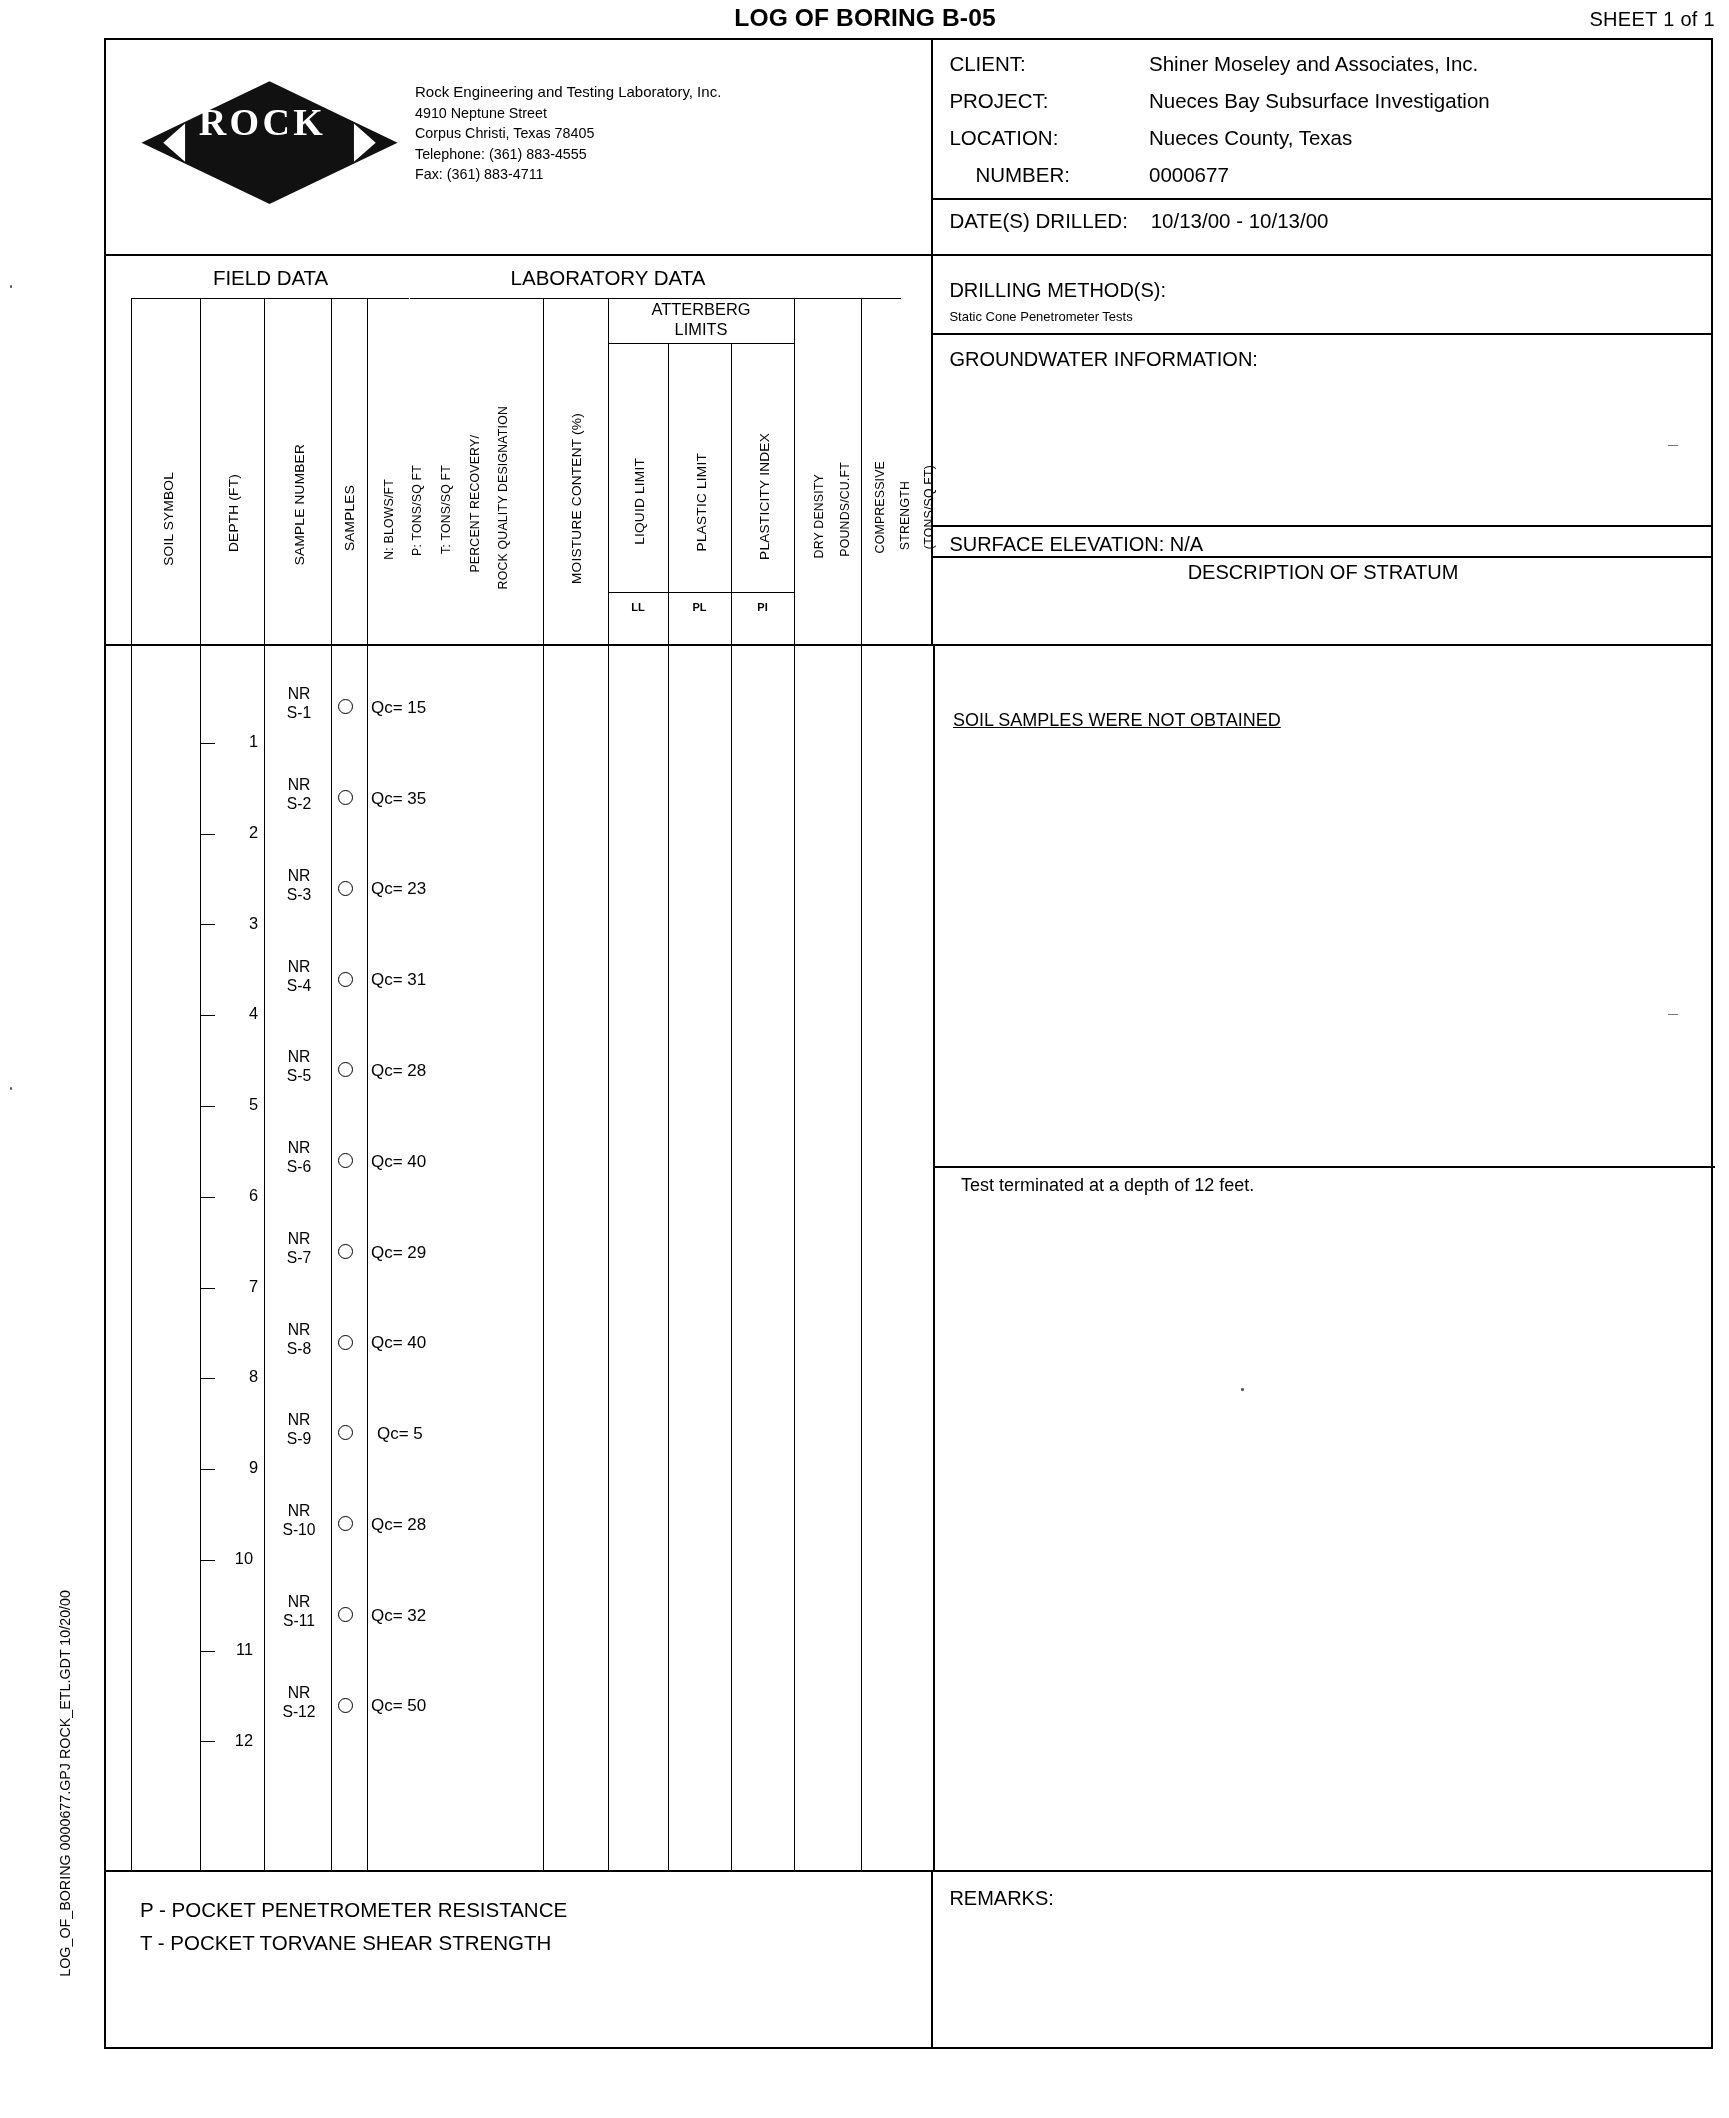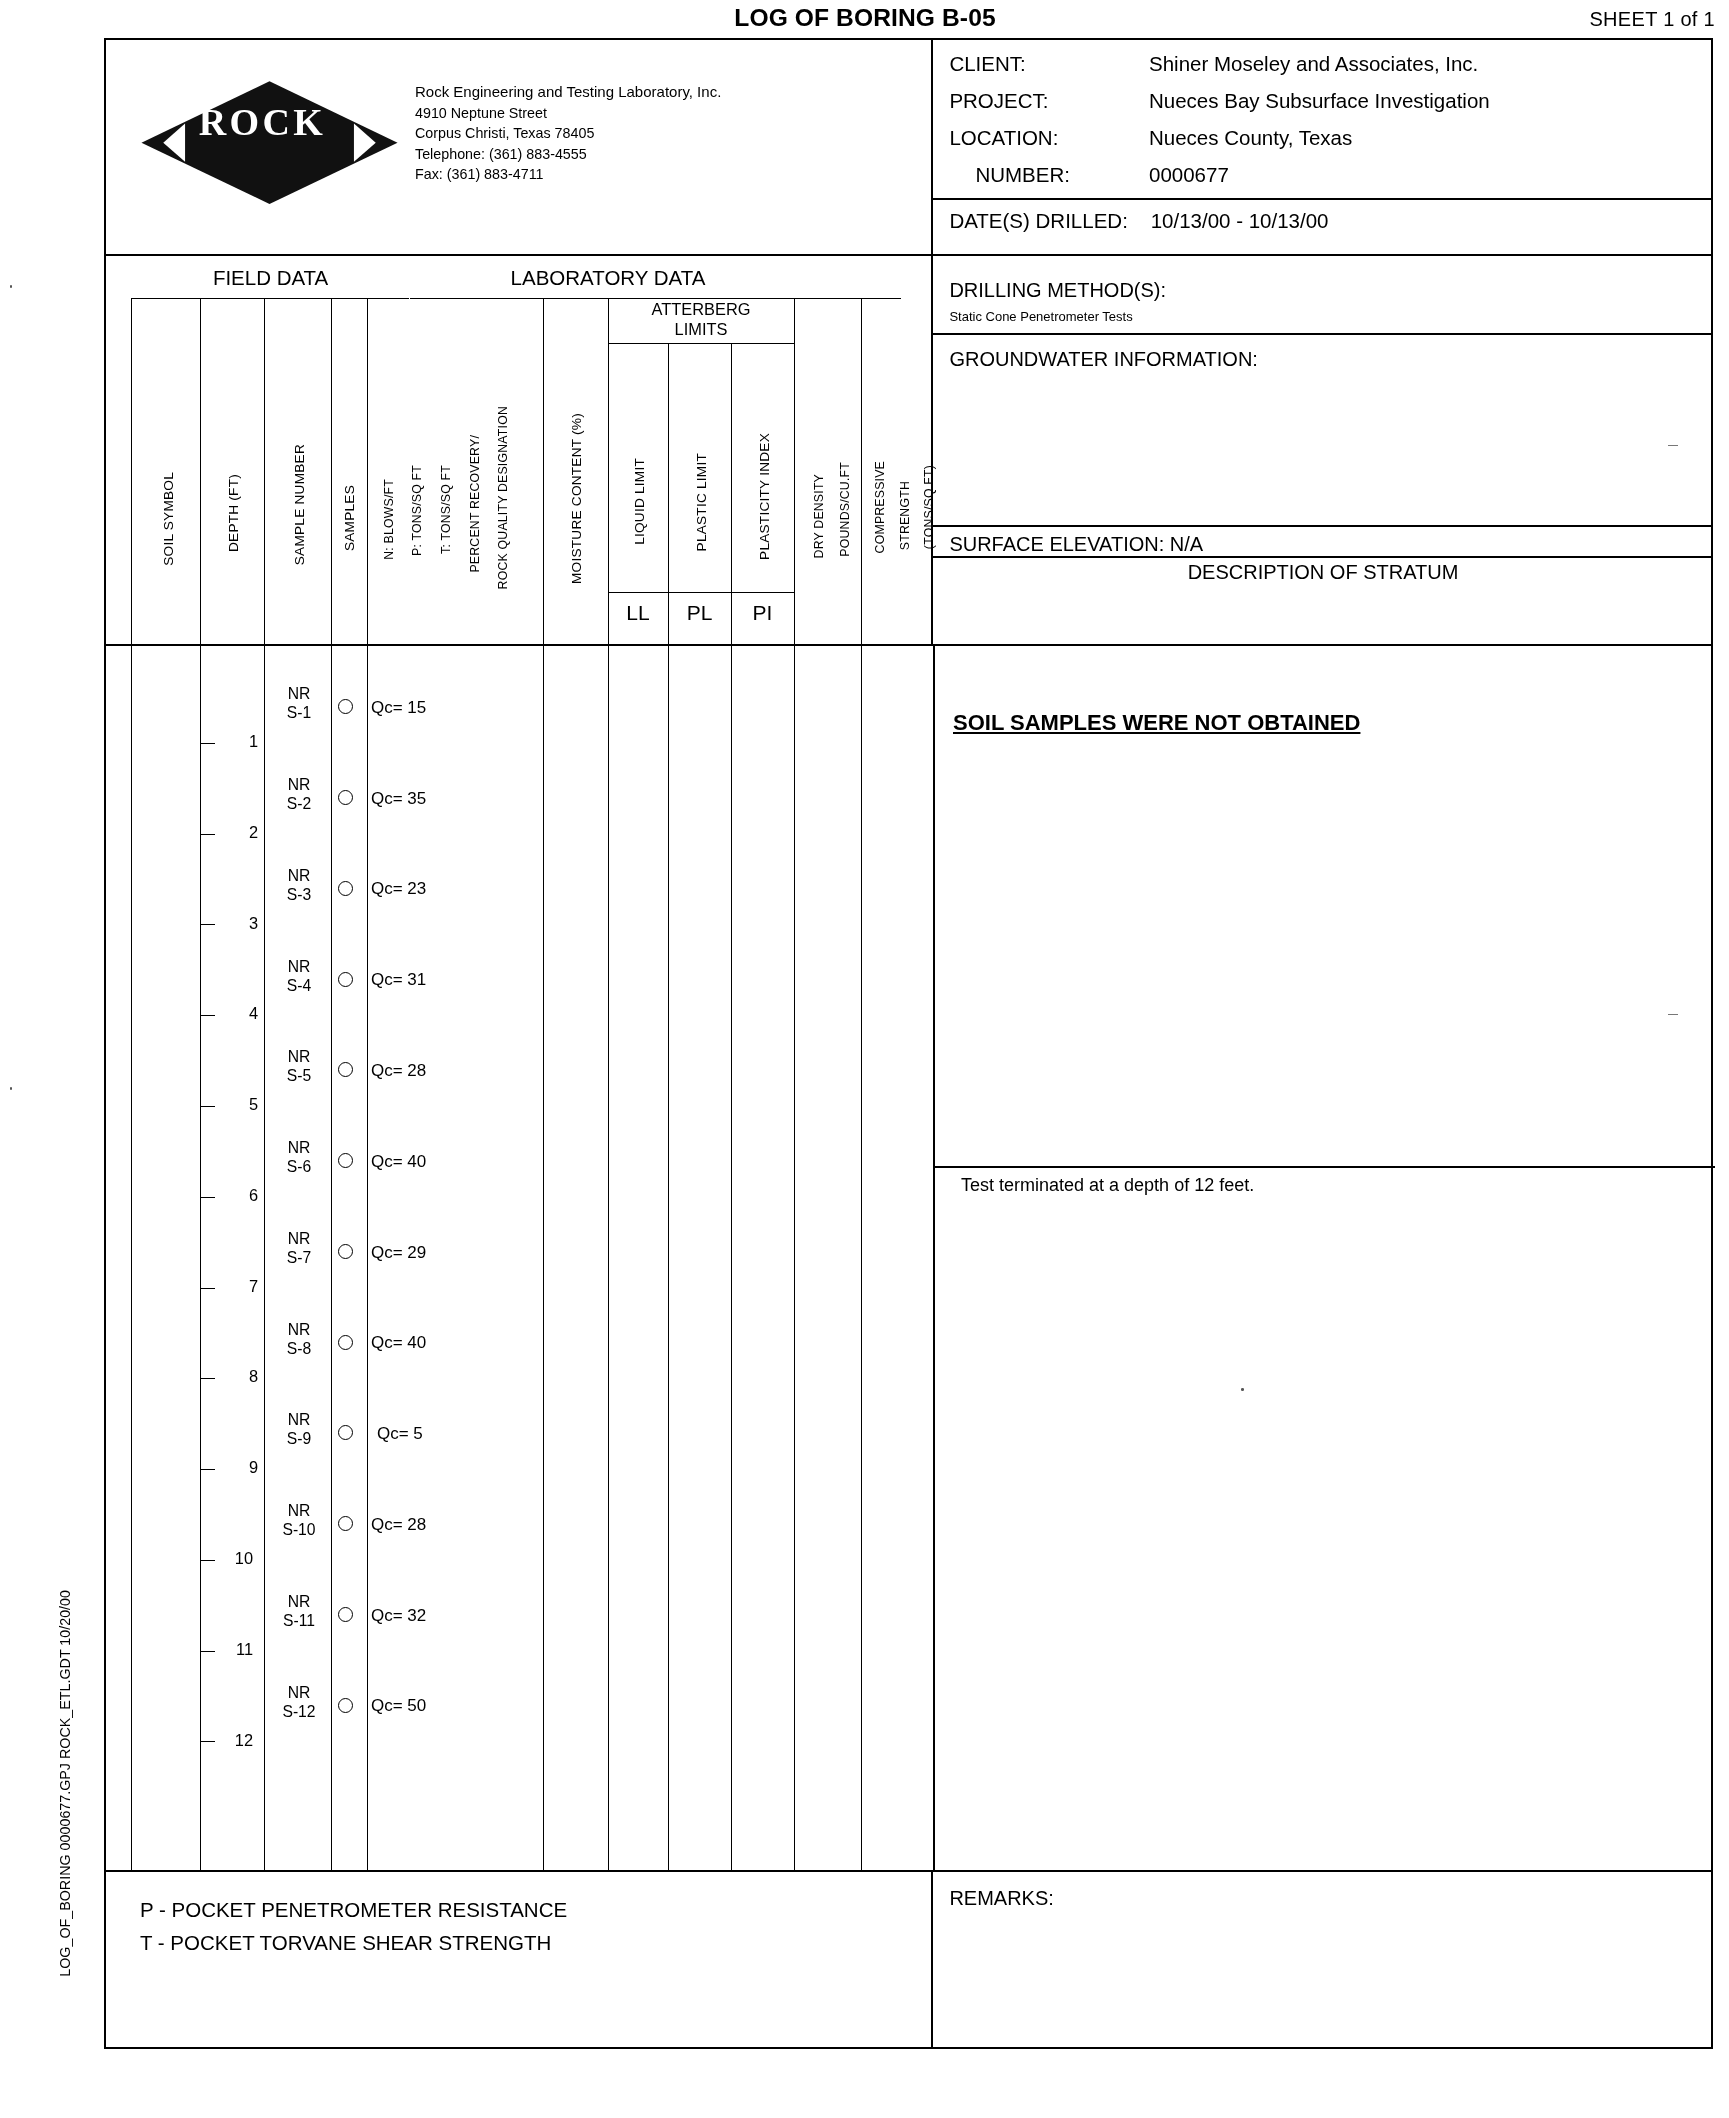--- a/index.html
+++ b/index.html
@@ -166,22 +166,23 @@
     position: absolute;
     writing-mode: vertical-rl;
     transform: rotate(180deg);
     font-size: 13.7px;
     letter-spacing: 0.2px;
     white-space: nowrap;
   }
   .vrt.small { font-size: 12.3px; }
   .sub-abbr {
     position: absolute;
-    font-size: 21px;
+    font-size: 11px;
     text-align: center;
+    font-weight: bold;
   }
 
   .colhdr-right {
     position: absolute;
     left: 827px; top: 16px;
     width: 780px; height: 100%;
   }
   .drill-method-label {
     position: absolute;
     left: 16.4px; top: 6.8px;
@@ -227,22 +228,22 @@
   .body-right {
     position: absolute;
     left: 827px; top: 0;
     width: 780px; height: 100%;
     border-left: 2px solid #000;
     box-sizing: border-box;
   }
   .no-samples {
     position: absolute;
     left: 18px; top: 64px;
-    font-size: 22px;
-    font-weight: bold;
+    font-size: 18px;
+    font-weight: normal;
     text-decoration: underline;
   }
   .terminated {
     position: absolute;
     left: 18px; top: 529px;
     font-size: 18px;
     margin-left: 8px;
   }
   .term-line {
     position: absolute;

